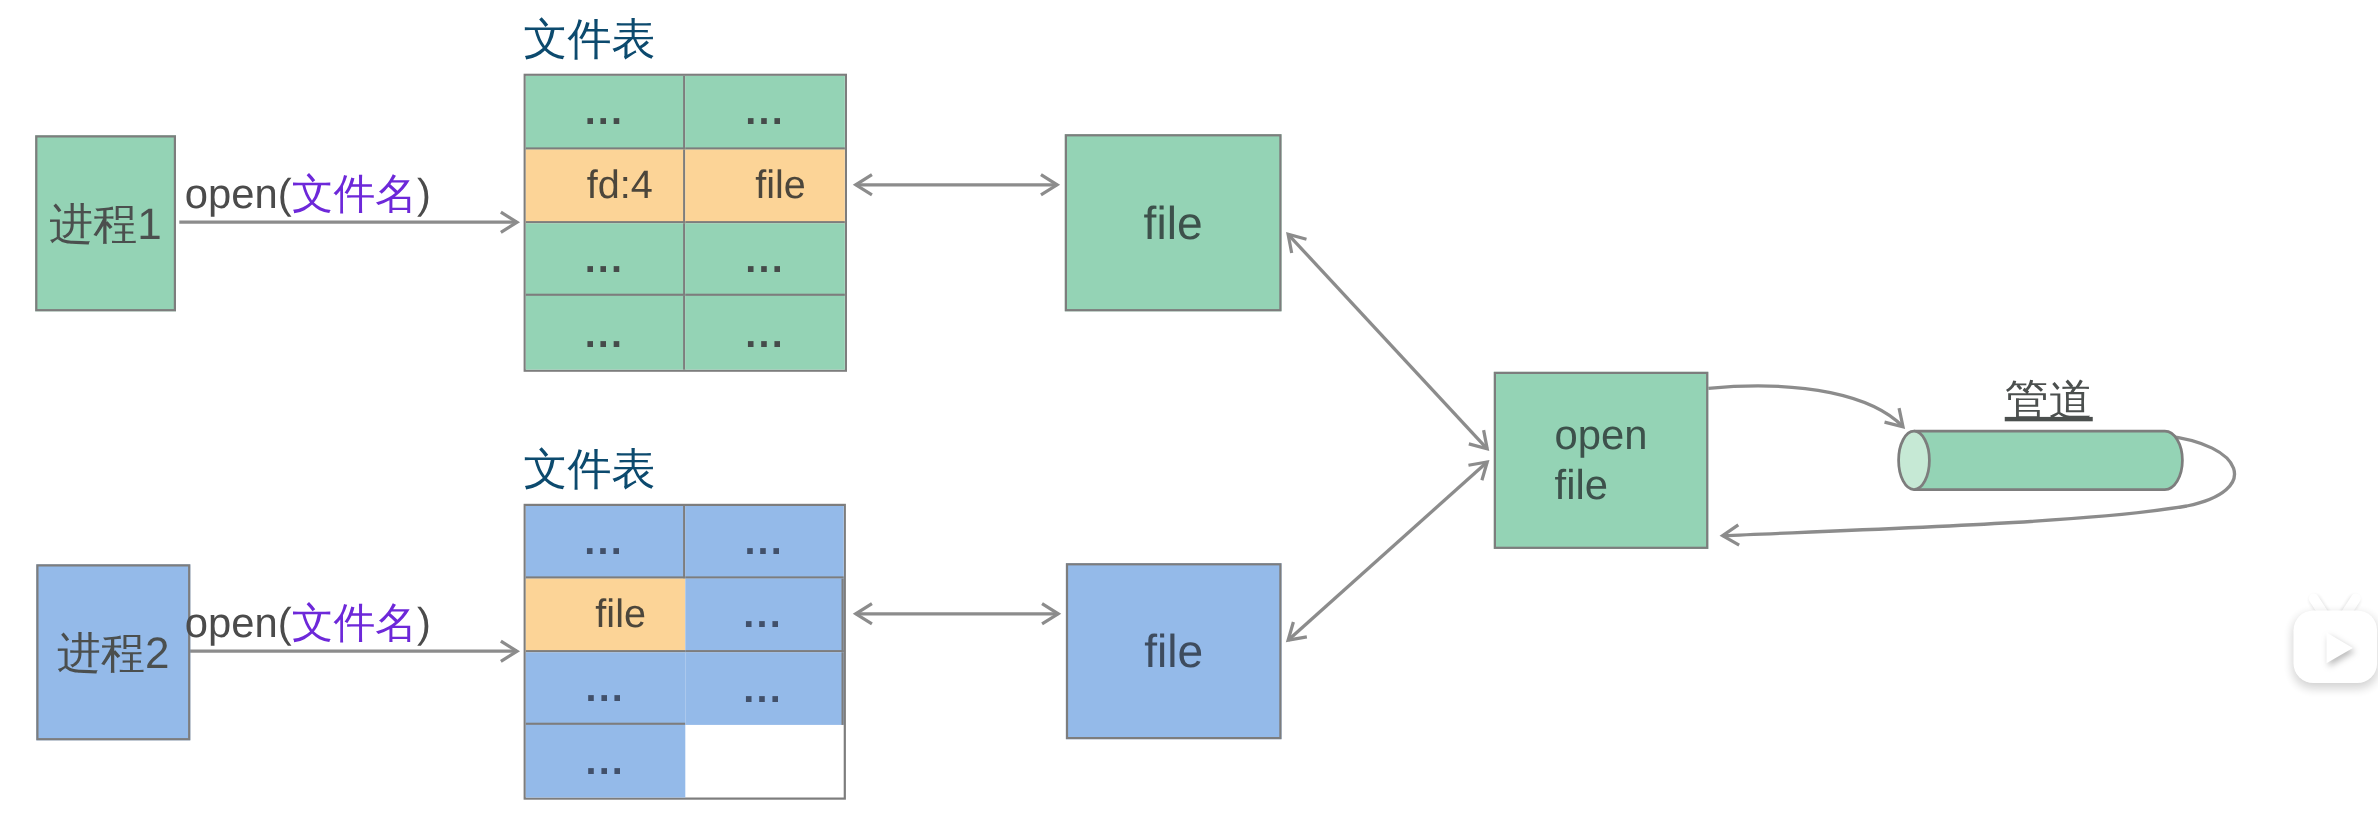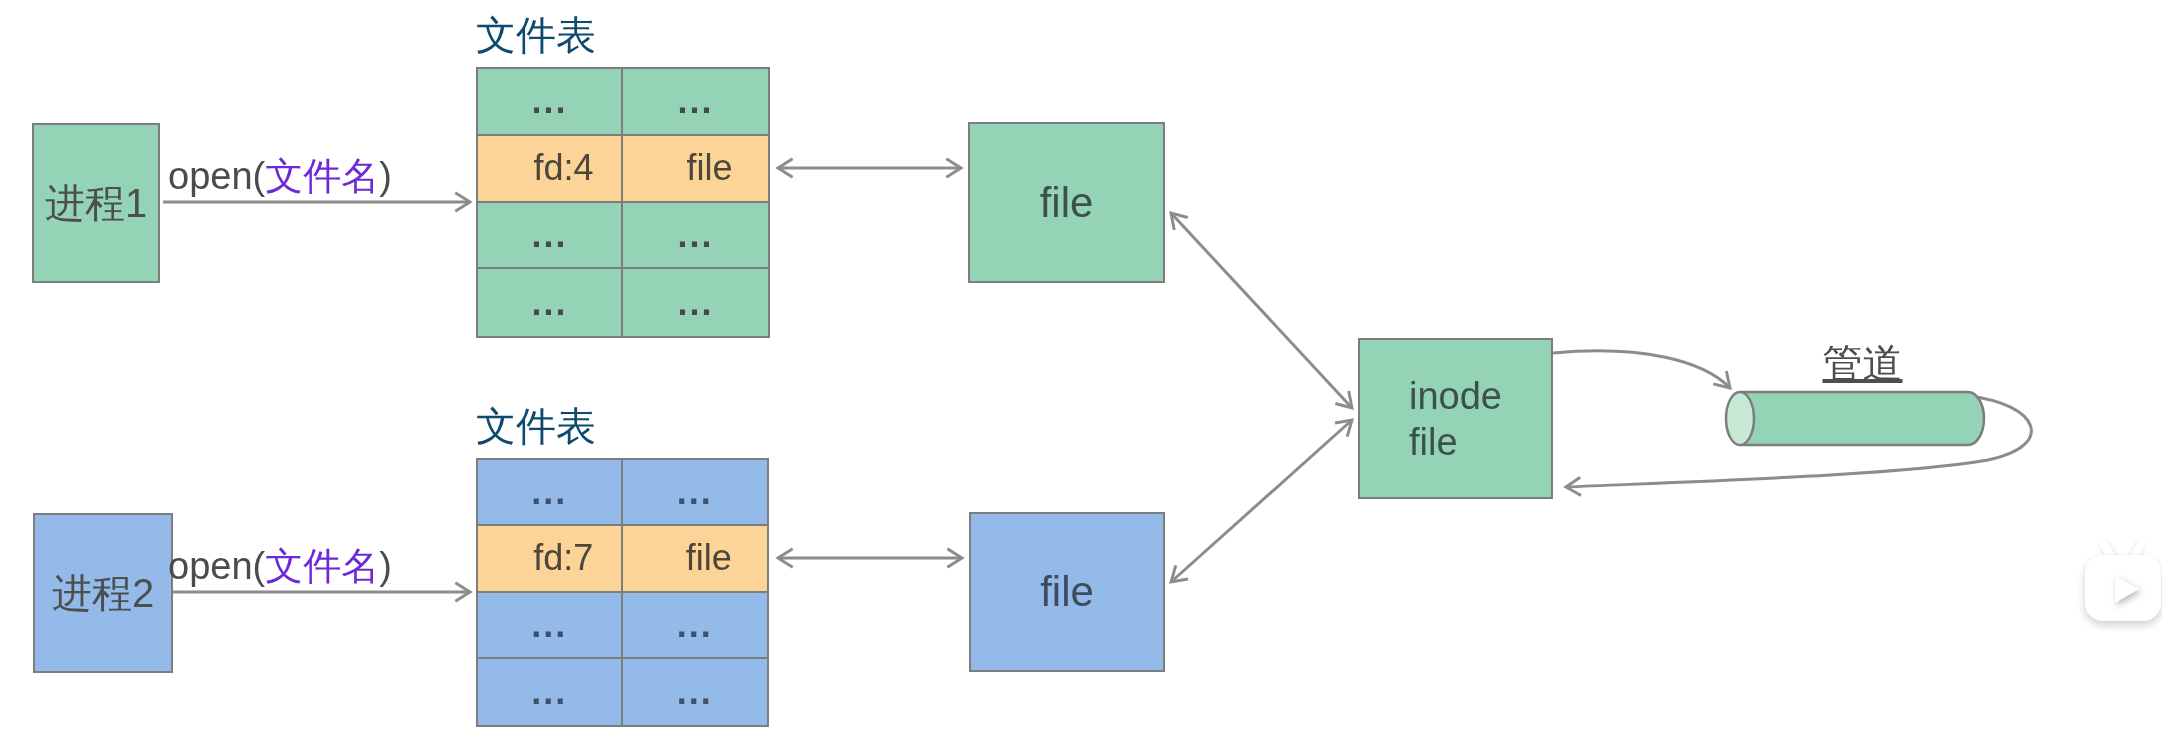--- a/index.html
+++ b/index.html
@@ -120,35 +120,34 @@
     <span class="process-label">进程2</span>
   </div>
 
   <div class="open-label" style="left:168px;top:541px;"><span>open(</span><span class="arg">文件名</span><span>)</span></div>
 
   <div class="tbl-title" style="left:476px;top:399px;width:293px;">文件表</div>
 
   <div class="ftable blue-t" style="left:476px;top:458px;width:293px;height:269px;">
     <div class="cell dots">...</div>
     <div class="cell dots last-col">...</div>
-    <div class="cell hl">fd:7</div>
     <div class="cell hl last-col">file</div>
     <div class="cell dots">...</div>
     <div class="cell dots last-col">...</div>
     <div class="cell dots last-row">...</div>
     <div class="cell dots last-col last-row">...</div>
   </div>
 
   <div class="node blue" style="left:969px;top:512px;width:196px;height:160px;">
     <span class="file-label">file</span>
   </div>
 
   <div class="node green" style="left:1358px;top:338px;width:195px;height:161px;">
     <div class="fifo-label">
-      <div>inode</div>
+      <div>open</div>
       <div>file</div>
     </div>
   </div>
 
   <div class="pipe-title" style="left:1800px;top:336px;width:125px;text-decoration:underline;">管道</div>
 
   <div class="watermark">
     <div class="wm-ant l"></div>
     <div class="wm-ant r"></div>
     <div class="wm-body">

